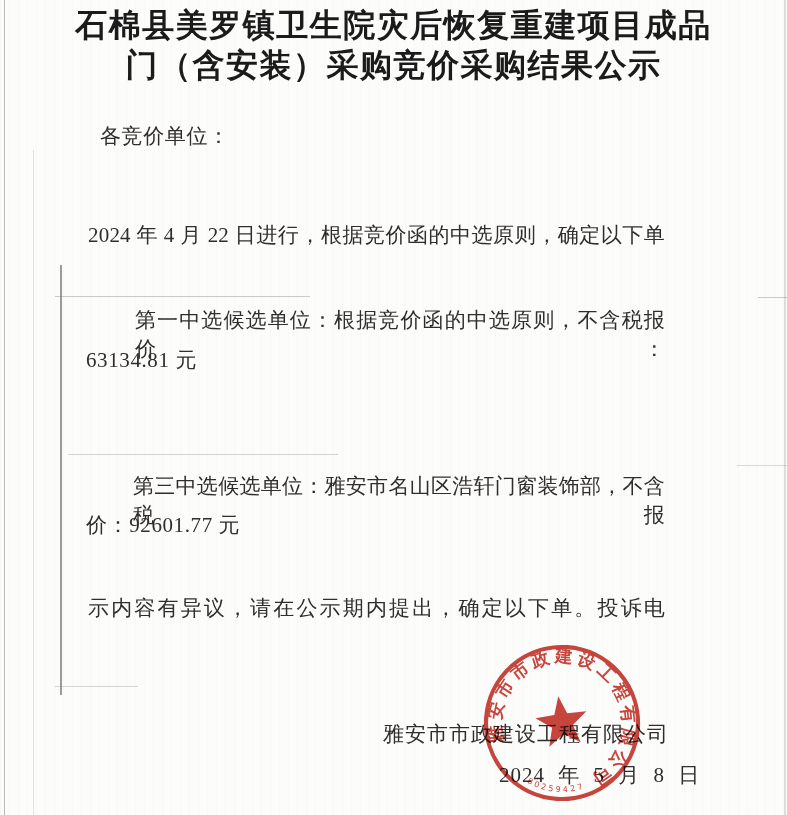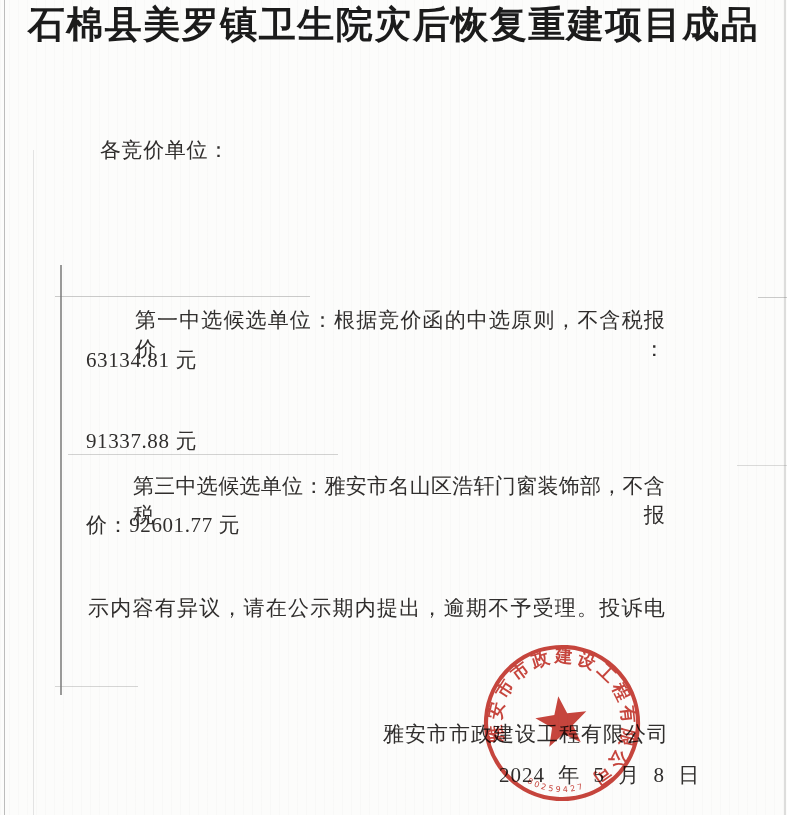--- a/index.html
+++ b/index.html
@@ -6,21 +6,21 @@
   .page{
     position:relative;width:787px;height:815px;margin:0 auto;
     background:#fcfcfb;
     background-image:repeating-linear-gradient(90deg, rgba(0,0,0,0.015) 0 1px, transparent 1px 9px);
     overflow:hidden;
     font-family:"Liberation Serif","DejaVu Serif",serif;
     color:#2e2c2b;
   }
   .title-line{
     position:absolute;left:0;width:787px;text-align:center;
-    font-size:37px;font-weight:bold;letter-spacing:1.5px;color:#1b1b1b;
+    font-size:32px;font-weight:bold;letter-spacing:1.5px;color:#1b1b1b;
     line-height:34px;white-space:pre;
   }
   .line{
     position:absolute;font-size:21px;letter-spacing:0.6px;line-height:29px;
     color:#302e2d;white-space:pre;
   }
   .just{
     white-space:normal;text-align:justify;text-align-last:justify;letter-spacing:0.2px;
   }
   .sig{position:absolute;font-size:21px;letter-spacing:1px;color:#302e2d;white-space:pre;}
@@ -50,28 +50,29 @@
   <div class="art v2"></div>
   <div class="art v3"></div>
   <div class="art v4"></div>
   <div class="art h1a"></div>
   <div class="art h1b"></div>
   <div class="art h2a"></div>
   <div class="art h2b"></div>
   <div class="art h3a"></div>
 
   <div class="title-line" style="top:8px">石棉县美罗镇卫生院灾后恢复重建项目成品</div>
+  <div class="title-line" style="top:48px">门（含安装）采购竞价采购结果公示</div>
 
-  <div class="line" style="top:136px;left:100px">各竞价单位：</div>
+  <div class="line" style="top:122px;left:100px">各竞价单位：</div>
+  <div class="line just" style="top:221px;left:88px;width:577px">2024 年 4 月 22 日进行，根据竞价函的中选原则，确定以下单</div>
   <div class="line just" style="top:306px;left:135px;width:530px">第一中选候选单位：根据竞价函的中选原则，不含税报价：</div>
   <div class="line" style="top:346px;left:86px">63134.81 元</div>
-  <div class="line" style="top:427px;left:86px">91337.88 元</div>
   <div class="line just" style="top:472px;left:133px;width:532px">第三中选候选单位：雅安市名山区浩轩门窗装饰部，不含税报</div>
   <div class="line" style="top:511px;left:86px">价：92601.77 元</div>
-  <div class="line just" style="top:594px;left:88px;width:577px">示内容有异议，请在公示期内提出，逾期不予受理。投诉电</div>
+  <div class="line just" style="top:594px;left:88px;width:577px">示内容有异议，请在公示期内提出，确定以下单。投诉电</div>
 
   <div class="sig" style="top:720px;left:383px">雅安市市政建设工程有限公司</div>
   <div class="sig date" style="top:761px;left:499px">2024 年 5 月 8 日</div>
 
   <svg class="seal" viewBox="0 0 170 170" aria-hidden="true">
     <g transform="rotate(4 85 85)" fill="#c5362d" stroke="none">
       <circle cx="85" cy="85" r="76" fill="none" stroke="#c5362d" stroke-width="4.2"></circle>
       <defs>
         <path id="ringArc" d="M 28.4 107.9 A 61 61 0 1 1 113.6 138.9" fill="none"></path>
         <path id="serialArc" d="M 50.5 144.8 A 69 69 0 0 0 119.5 144.8" fill="none"></path>

